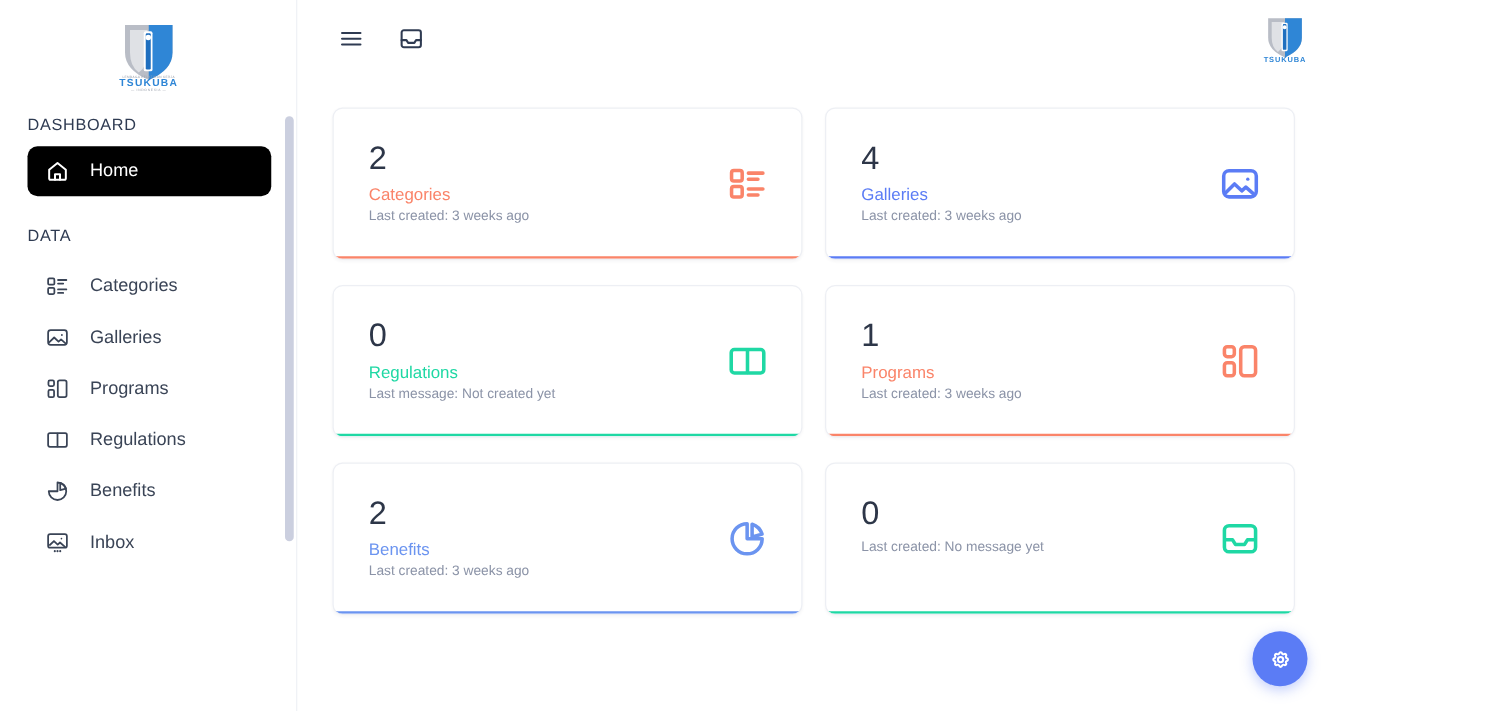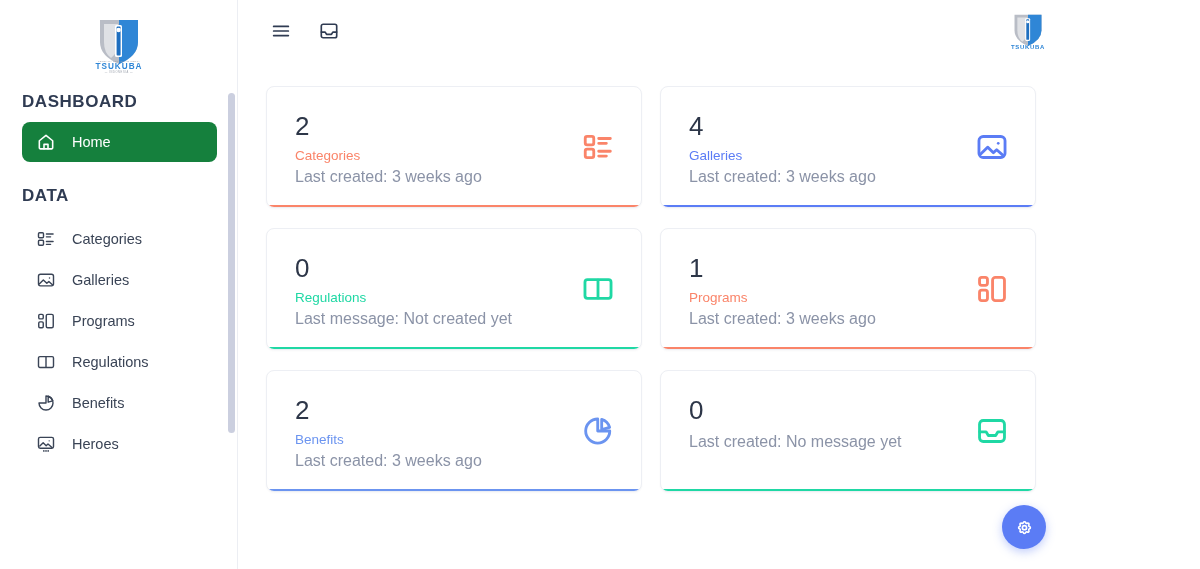--- a/index.html
+++ b/index.html
@@ -21,34 +21,34 @@
   }
   .logo-wrap {
     height: 86px;
     display: flex; align-items: center; justify-content: center;
   }
   .logo { width: 62px; height: 62px; display:block; }
 
   .nav-scroll { padding: 0 0 10px 0; }
 
   .nav-section-title {
-    font-size: 17px; font-weight: 700; letter-spacing: .55px;
+    font-size: 13px; font-weight: 400; letter-spacing: .55px;
     color: #2f3b52; padding: 0 0 0 22px; margin-top: 6px; margin-bottom: 10px;
     text-transform: uppercase;
   }
   .nav-section-title.data { margin-top: 24px; margin-bottom: 12px; }
 
   .nav-item {
     display: flex; align-items: center; gap: 16px;
     height: 40px; margin: 0 20px 0 22px;
     border-radius: 8px; padding-left: 14px;
     color: #3a4456; font-size: 14.5px;
     cursor: pointer;
   }
-  .nav-item.active { background: #15803d; color: #ffffff; text-align: center; }
+  .nav-item.active { background: #000000; color: #ffffff; text-align: center; }
   .nav-item .nic { width: 20px; height: 20px; display: block; flex: 0 0 20px; }
   .nav-item.plain { height: 41px; margin-left: 22px; padding-left: 14px; }
 
   .sb-scrollbar {
     position: absolute; left: 228px; top: 93px;
     width: 7px; height: 340px; border-radius: 4px;
     background: #cbcfdf;
   }
 
   
@@ -94,21 +94,21 @@
   }
   .card-text { display: flex; flex-direction: column; }
   .card-count {
     font-size: 26px; color: #2d3648; font-weight: 400;
     line-height: 1.05; margin-bottom: 7px; letter-spacing: .2px;
   }
   .card-label {
     font-size: 13.5px; color: var(--accent); line-height: 1.3; margin-bottom: 1px;
   }
   .card-sub {
-    font-size: 16px; color: #8b93a7; line-height: 1.35;
+    font-size: 11px; color: #8b93a7; line-height: 1.35;
   }
   .card-icon {
     position: absolute; right: 26px; top: 50%; transform: translateY(-50%);
     width: 34px; height: 34px; display: block;
   }
 
   .fab {
     position: absolute; right: 26px; bottom: 20px;
     width: 44px; height: 44px; border-radius: 50%;
     background: #5b7cf5;
@@ -196,21 +196,21 @@
         <span>Benefits</span>
       </div>
 
       <div class="nav-item plain">
         <svg class="nic" viewBox="0 0 24 24" fill="none" stroke="#3a4456" stroke-width="1.7" stroke-linecap="round" stroke-linejoin="round">
           <rect x="3" y="4" width="18" height="13" rx="2"></rect>
           <path d="M4.6 14.4 8.6 10.6l3.6 3.4 2.2-2 4.8 4.2"></path>
           <circle cx="15.8" cy="8.2" r=".8" fill="#3a4456" stroke="none"></circle>
           <path d="M9.4 20.3h.02M12 20.3h.02M14.6 20.3h.02" stroke-width="2"></path>
         </svg>
-        <span>Heroes</span>
+        <span>Inbox</span>
       </div>
 
     </div>
 
     <div class="sb-scrollbar"></div>
   </aside>
 
   <section class="main">
 
     <header class="topbar">

